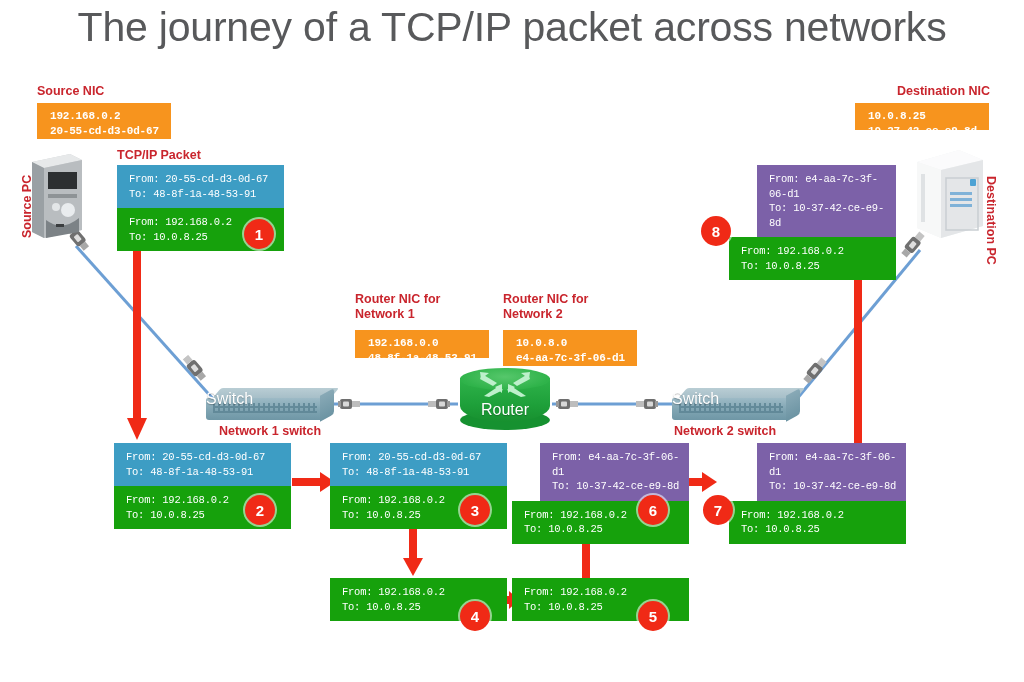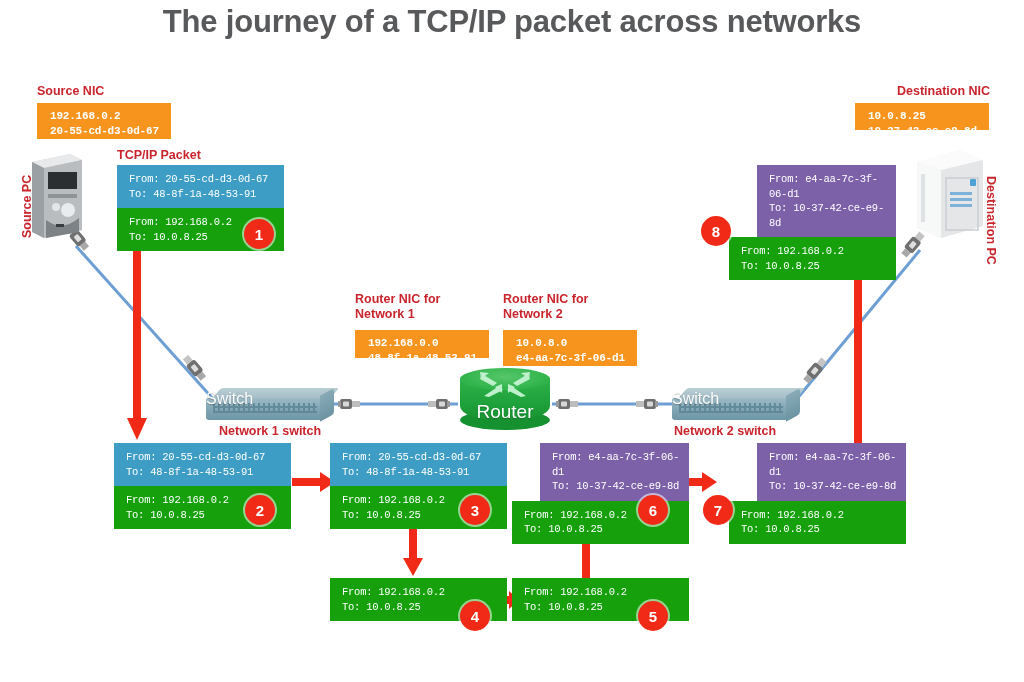--- a/index.html
+++ b/index.html
@@ -10,21 +10,21 @@
     font-family:"Liberation Sans", sans-serif;
     overflow:hidden;
     position:relative;
   }
   #stage { position:relative; width:1024px; height:682px; }
 
   
   .title {
     position:absolute; left:0; top:4px; width:1024px;
     text-align:center;
-    font-size:31px; font-weight:bold;
+    font-size:41px; font-weight:normal;
     color:#58595b;
     letter-spacing:-0.2px;
     white-space:nowrap;
   }
 
   
   .cap {
     position:absolute;
     font-size:12.5px; font-weight:bold;
     color:#c9252d;
@@ -138,21 +138,21 @@
     background:radial-gradient(ellipse at 50% 40%, #56c76b 0%, #2fb34a 70%);
     border-radius:50%;
   }
   .router .rt-bottom {
     position:absolute; left:0; top:42px; width:90px; height:20px;
     background:#169130;
     border-radius:50%;
   }
   .router .rt-label {
     position:absolute; left:0; top:33px; width:90px;
-    text-align:center; color:#ffffff; font-size:19px;
+    text-align:center; color:#ffffff; font-size:16px;
     text-shadow:0 1px 1px rgba(0,0,0,.25);
   }
   .router svg.rt-arrows { position:absolute; left:20px; top:4px; }
 
   
   .pc { position:absolute; }
   .pc svg { display:block; }
 
   
   .plug { position:absolute; }

